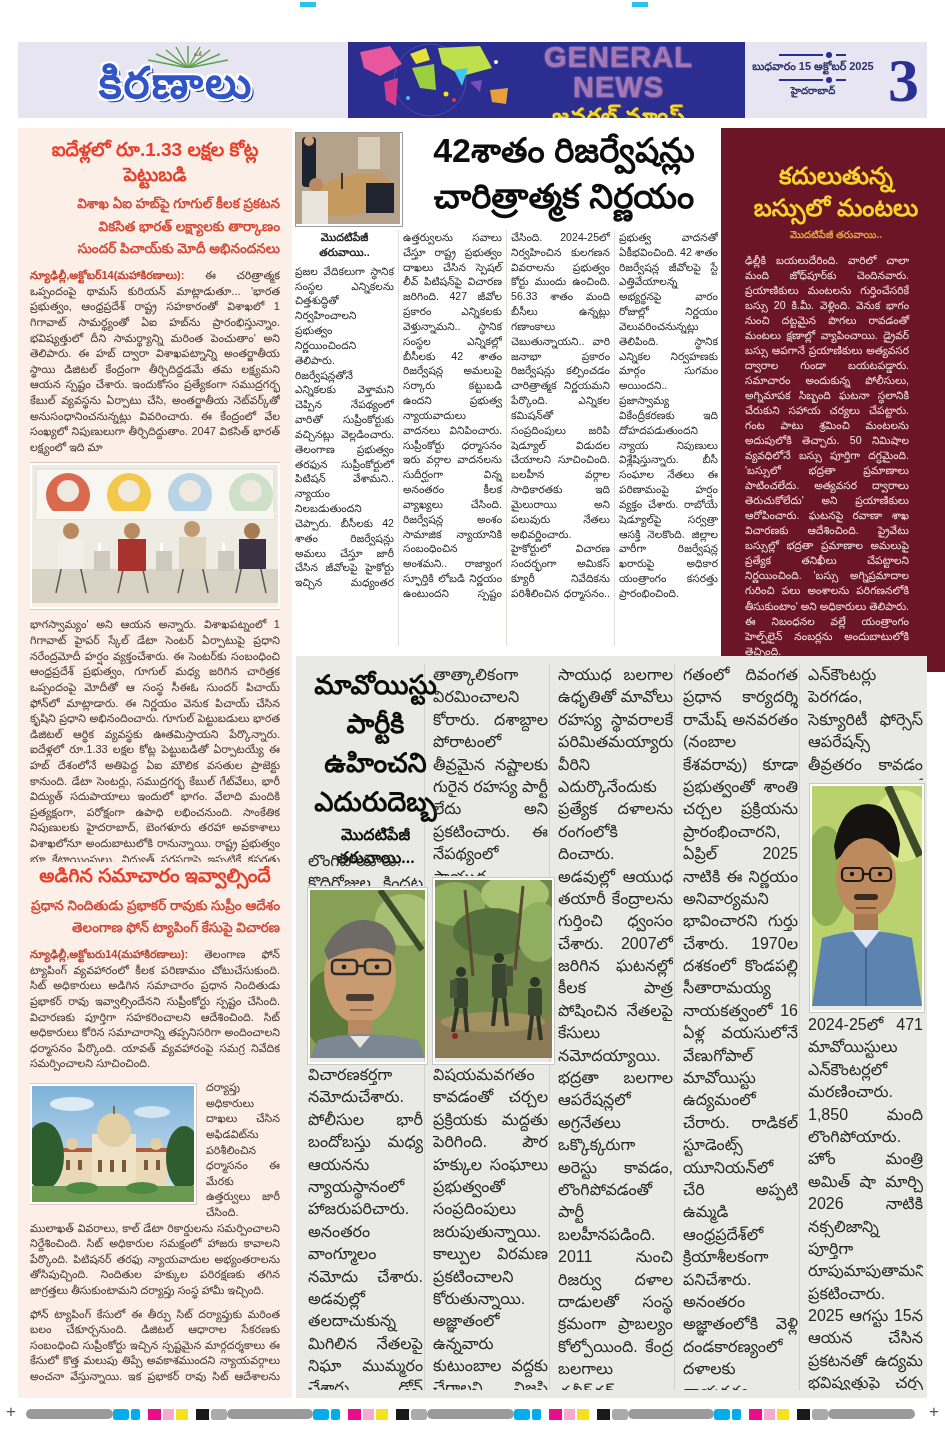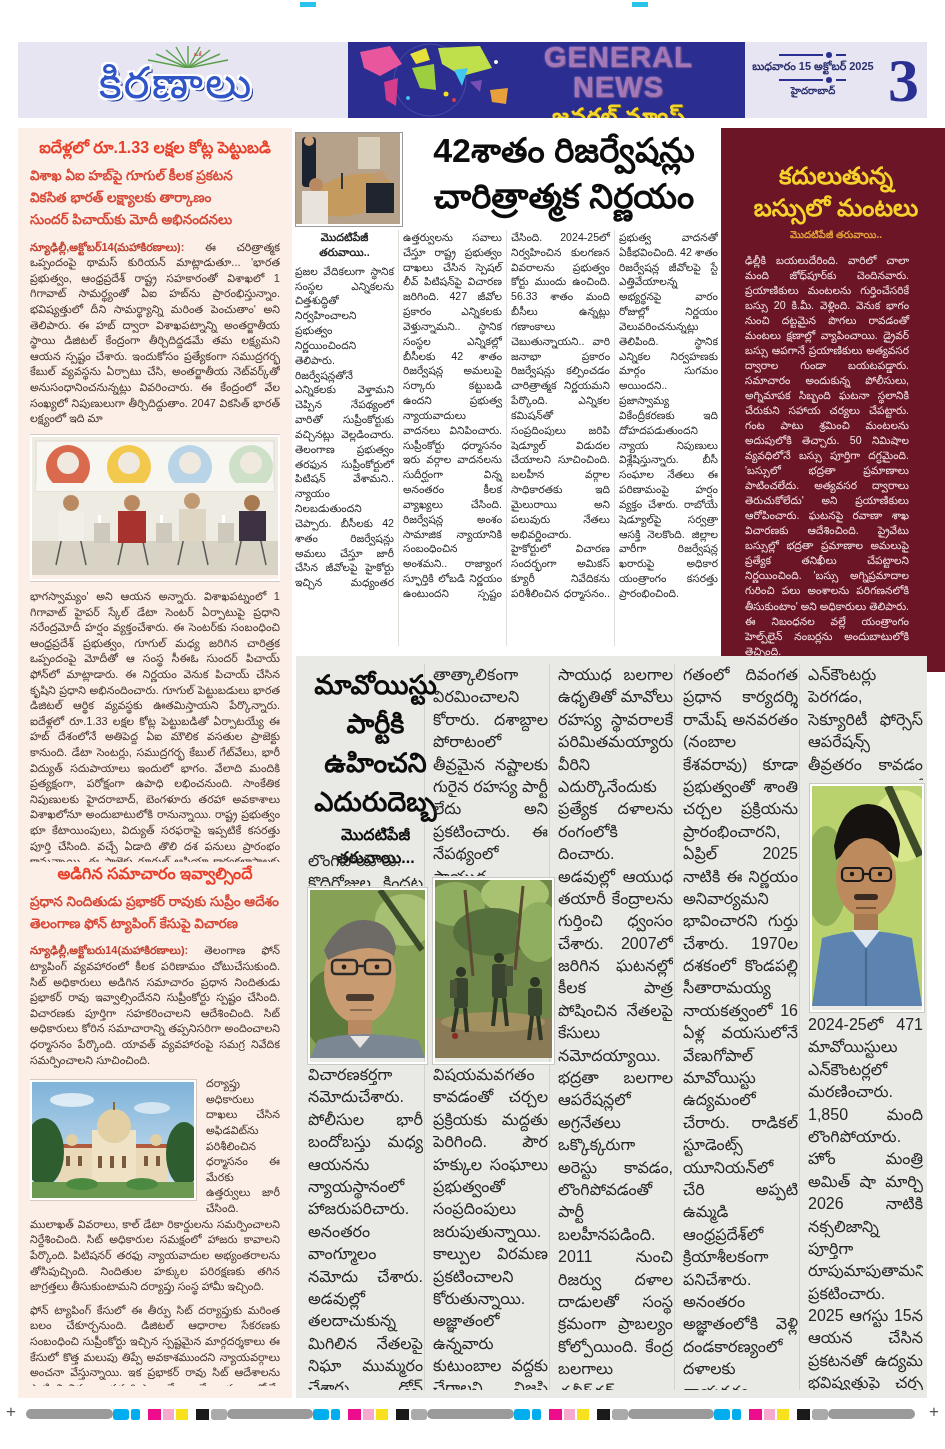--- a/index.html
+++ b/index.html
@@ -2,21 +2,21 @@
 <html><head>
 <meta charset="utf-8">
 <style>
   html,body{margin:0;padding:0;background:#fff;}
   .page{position:relative;width:945px;height:1449px;background:#ffffff;overflow:hidden;
         font-family:"Liberation Sans",sans-serif;color:#222;}
   
   .hdr-left{position:absolute;left:18px;top:42px;width:330px;height:76px;background:#e7e5f2;overflow:hidden;}
   .sunburst{position:absolute;left:120px;top:2px;}
   .masthead{position:absolute;left:0;right:14px;top:16px;text-align:center;
-            font-size:44px;font-weight:400;color:#2f55c8;letter-spacing:2px;
+            font-size:44px;font-weight:700;color:#2f55c8;letter-spacing:2px;
             text-shadow:2px 2px 0 #ffffff,-2px 2px 0 #ffffff,2px -2px 0 #ffffff,-2px -2px 0 #ffffff,3px 3px 0 #16339e;}
   .hdr-mid{position:absolute;left:348px;top:42px;width:397px;height:76px;background:#2b2d91;overflow:hidden;}
   .worldmap{position:absolute;left:2px;top:0;}
   .hdr-mid-text{position:absolute;left:150px;right:6px;top:0;text-align:center;}
   .gen-news-en{font-size:29px;font-weight:900;letter-spacing:1px;color:#a478b8;
                text-shadow:1px 1px 0 #6e4f85,0 0 2px #cfb4dd;line-height:1.05;}
   .gen-news-te{font-size:24px;font-weight:800;color:#f5d42c;text-shadow:1px 1px 0 #7a6a06;line-height:1.2;}
   .hdr-right{position:absolute;left:745px;top:42px;width:182px;height:76px;background:#e7e5f2;overflow:hidden;}
   .date-box{position:absolute;left:6px;top:8px;width:124px;text-align:center;color:#2a2f6e;}
   .orn{display:flex;align-items:center;justify-content:center;margin:2px 0;}
@@ -24,22 +24,22 @@
   .orn .dot{width:6px;height:6px;background:#2a2f92;border-radius:50%;margin:0 3px;}
   .orn .tick{width:10px;height:2px;background:#2a2f92;margin:0 1px;}
   .date-text{font-size:11px;font-weight:bold;white-space:nowrap;}
   .city-text{font-size:10px;font-weight:bold;margin-top:1px;}
   .page-num{position:absolute;right:8px;top:0px;font-family:"Liberation Serif",serif;
             font-size:62px;font-weight:bold;color:#2a2f92;line-height:76px;}
   .crop-mark{position:absolute;top:2px;height:5px;width:16px;background:#29c3ee;}
   
   .pinkcol{position:absolute;left:18px;top:128px;width:274px;height:1270px;background:#fcefe7;overflow:hidden;}
   .art1{position:absolute;left:12px;right:12px;top:10px;height:724px;overflow:hidden;}
-  .red-h1{color:#e8402a;font-size:16px;font-weight:800;text-align:center;line-height:1.3;}
-  .red-sub{color:#d84a38;font-size:13.5px;font-weight:700;text-align:left;line-height:1.65;margin-top:6px;}
+  .red-h1{color:#e8402a;font-size:19px;font-weight:800;text-align:center;line-height:1.3;}
+  .red-sub{color:#d84a38;font-size:13.5px;font-weight:700;text-align:right;line-height:1.65;margin-top:6px;}
   .body-sm{font-size:11px;line-height:1.42;text-align:justify;color:#44302a;margin-top:8px;}
   .dateline{font-weight:bold;color:#c3402e;}
   .panel-photo-wrap{margin:8px 0 6px 0;border:2px solid #fff;box-shadow:0 0 0 1px #d8c8c0;}
   .art2{position:absolute;left:12px;right:12px;top:736px;height:522px;overflow:hidden;}
   .sc-photo-wrap{float:left;width:162px;height:116px;margin:4px 10px 4px 0;border:2px solid #fff;box-shadow:0 0 0 1px #d8c8c0;}
   
   .main-photo-wrap{position:absolute;left:295px;top:132px;width:106px;height:93px;border:1px solid #999;}
   .main-head{position:absolute;left:404px;top:128px;width:320px;height:100px;
              font-size:34px;font-weight:800;color:#0d0d0d;text-align:center;line-height:1.35;}
   .main-cols{position:absolute;left:295px;top:230px;width:423px;height:416px;overflow:hidden;

